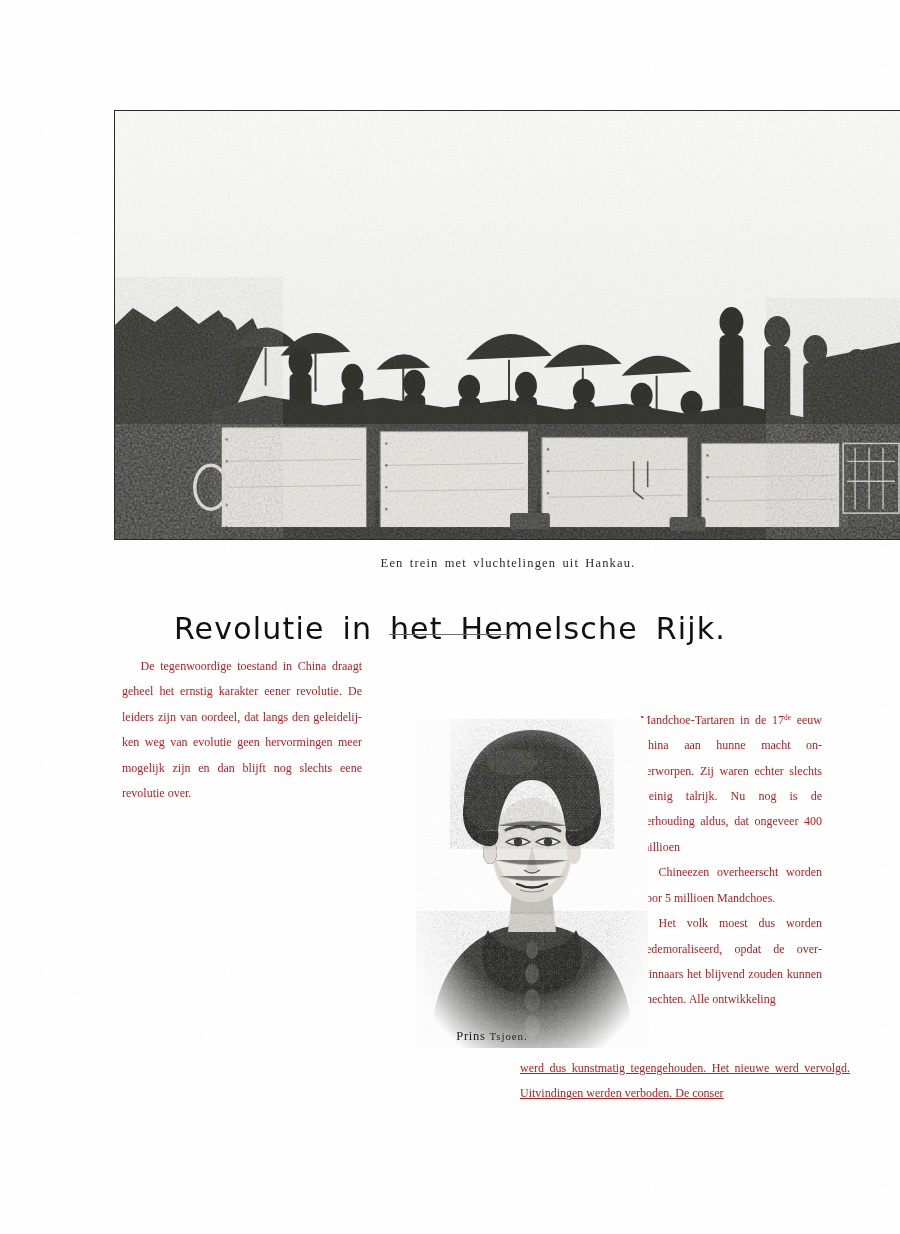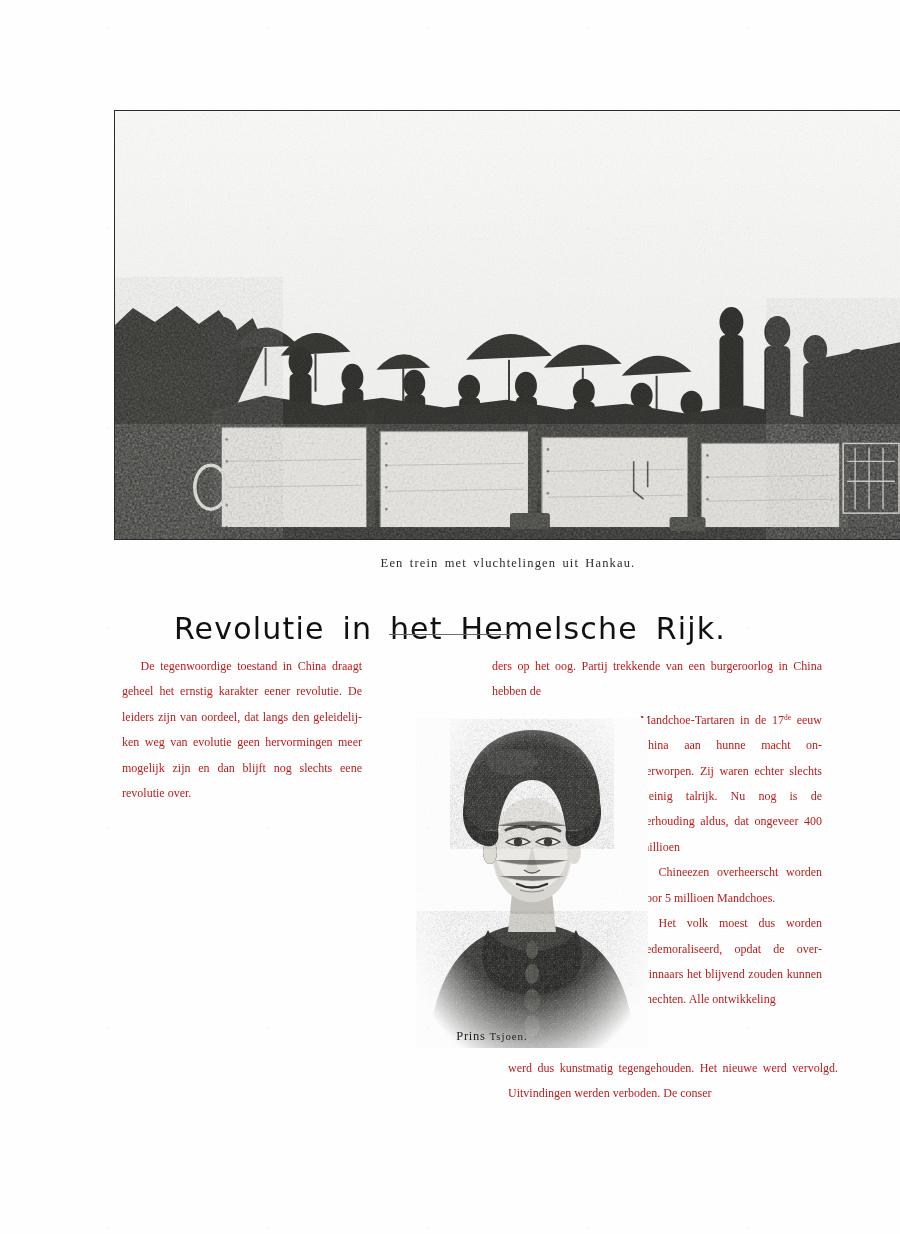--- a/index.html
+++ b/index.html
@@ -106,21 +106,21 @@
     color: #b91c1c;
     hyphens: manual;
   }
   .col p { margin: 0; }
   .col p.indent { text-indent: 1.55em; }
 
   #col-left-top  { left: 122px; top: 654px; width: 240px; }
   #col-right-top { left: 492px; top: 654px; width: 330px; }
   #col-right-narrow { left: 640px; top: 705px; width: 182px; }
   #col-left-bottom { left: 122px; top: 1056px; width: 350px; }
-  #col-right-bottom { left: 508px; top: 1056px; width: 330px; }
+  #col-right-bottom { left: 520px; top: 1056px; width: 330px; text-decoration: underline; }
 
   sup.ord {
     font-size: .62em;
     vertical-align: .52em;
     letter-spacing: 0;
   }
 
   
   .portrait-figure {
     position: absolute;
@@ -335,23 +335,20 @@
     <figcaption class="photo-caption">Een trein met vluchtelingen uit Hankau.</figcaption>
   </figure>
 
   <h1 class="article-title">Revolutie in het Hemelsche Rijk.</h1>
   <div class="title-rule"></div>
 
   <div class="col" id="col-left-top">
     <p class="indent">De tegenwoordige toestand in China draagt geheel het ernstig karakter eener revolutie. De leiders zijn van oordeel, dat langs den geleidelij­ken weg van evolutie geen hervormingen meer mogelijk zijn en dan blijft nog slechts eene revolutie over.</p>
   </div>
 
-  <div class="col" id="col-right-top">
-    <p>ders op het oog. Partij trekkende van een burgeroorlog in China hebben de</p>
-  </div>
 
   <div class="col" id="col-right-narrow">
     <p>
       <span>Mandchoe-Tartaren in de </span><span>17</span><sup class="ord">de</sup><span> eeuw China aan hunne macht on­derworpen. Zij waren echter slechts weinig talrijk. Nu nog is de verhouding aldus, dat ongeveer 400 millioen</span>
     </p>
     <p class="indent">Chineezen over­heerscht worden door 5 millioen Mandchoes.</p>
     <p class="indent">Het volk moest dus worden gedemorali­seerd, opdat de over­winnaars het blijvend zouden kunnen knech­ten. Alle ontwikkeling</p>
   </div>
 
   <figure class="portrait-figure">

